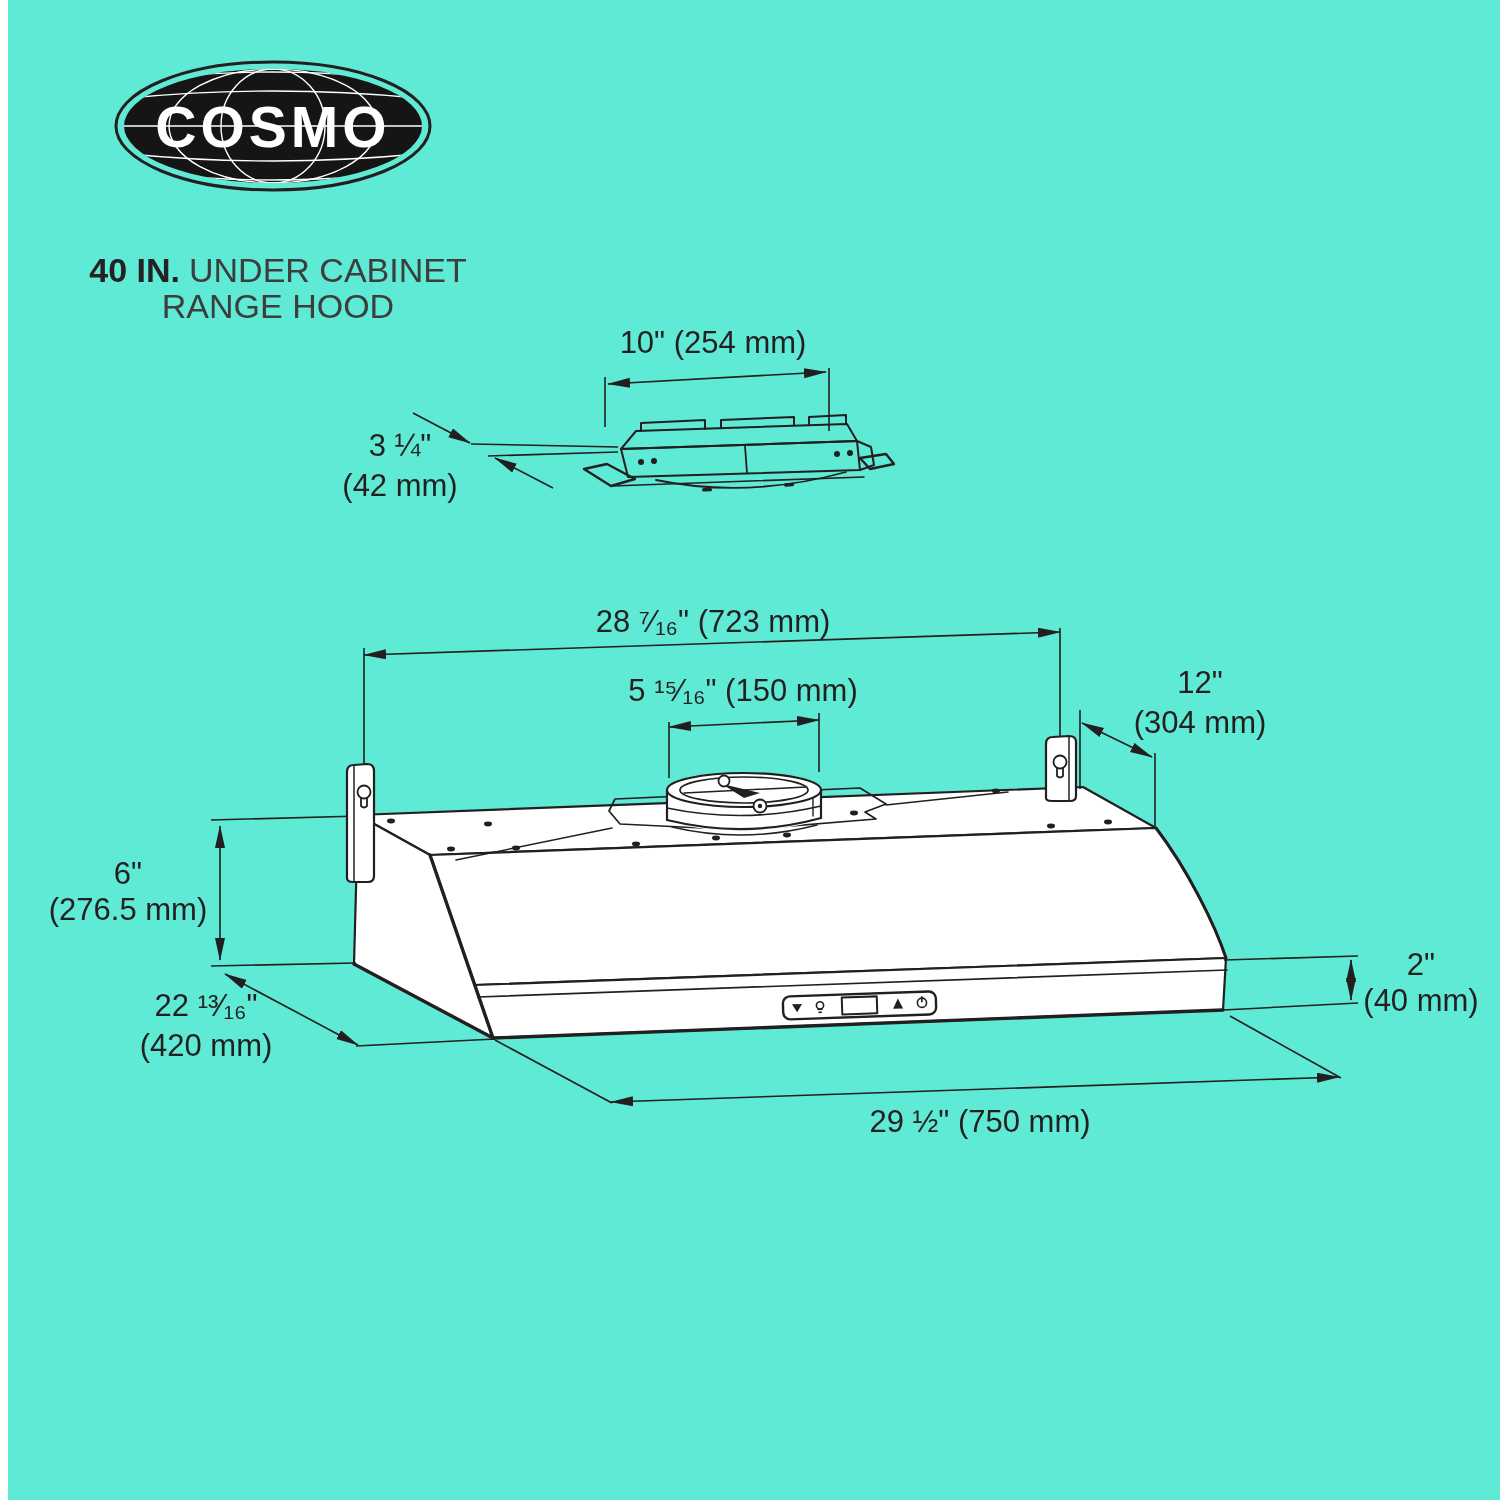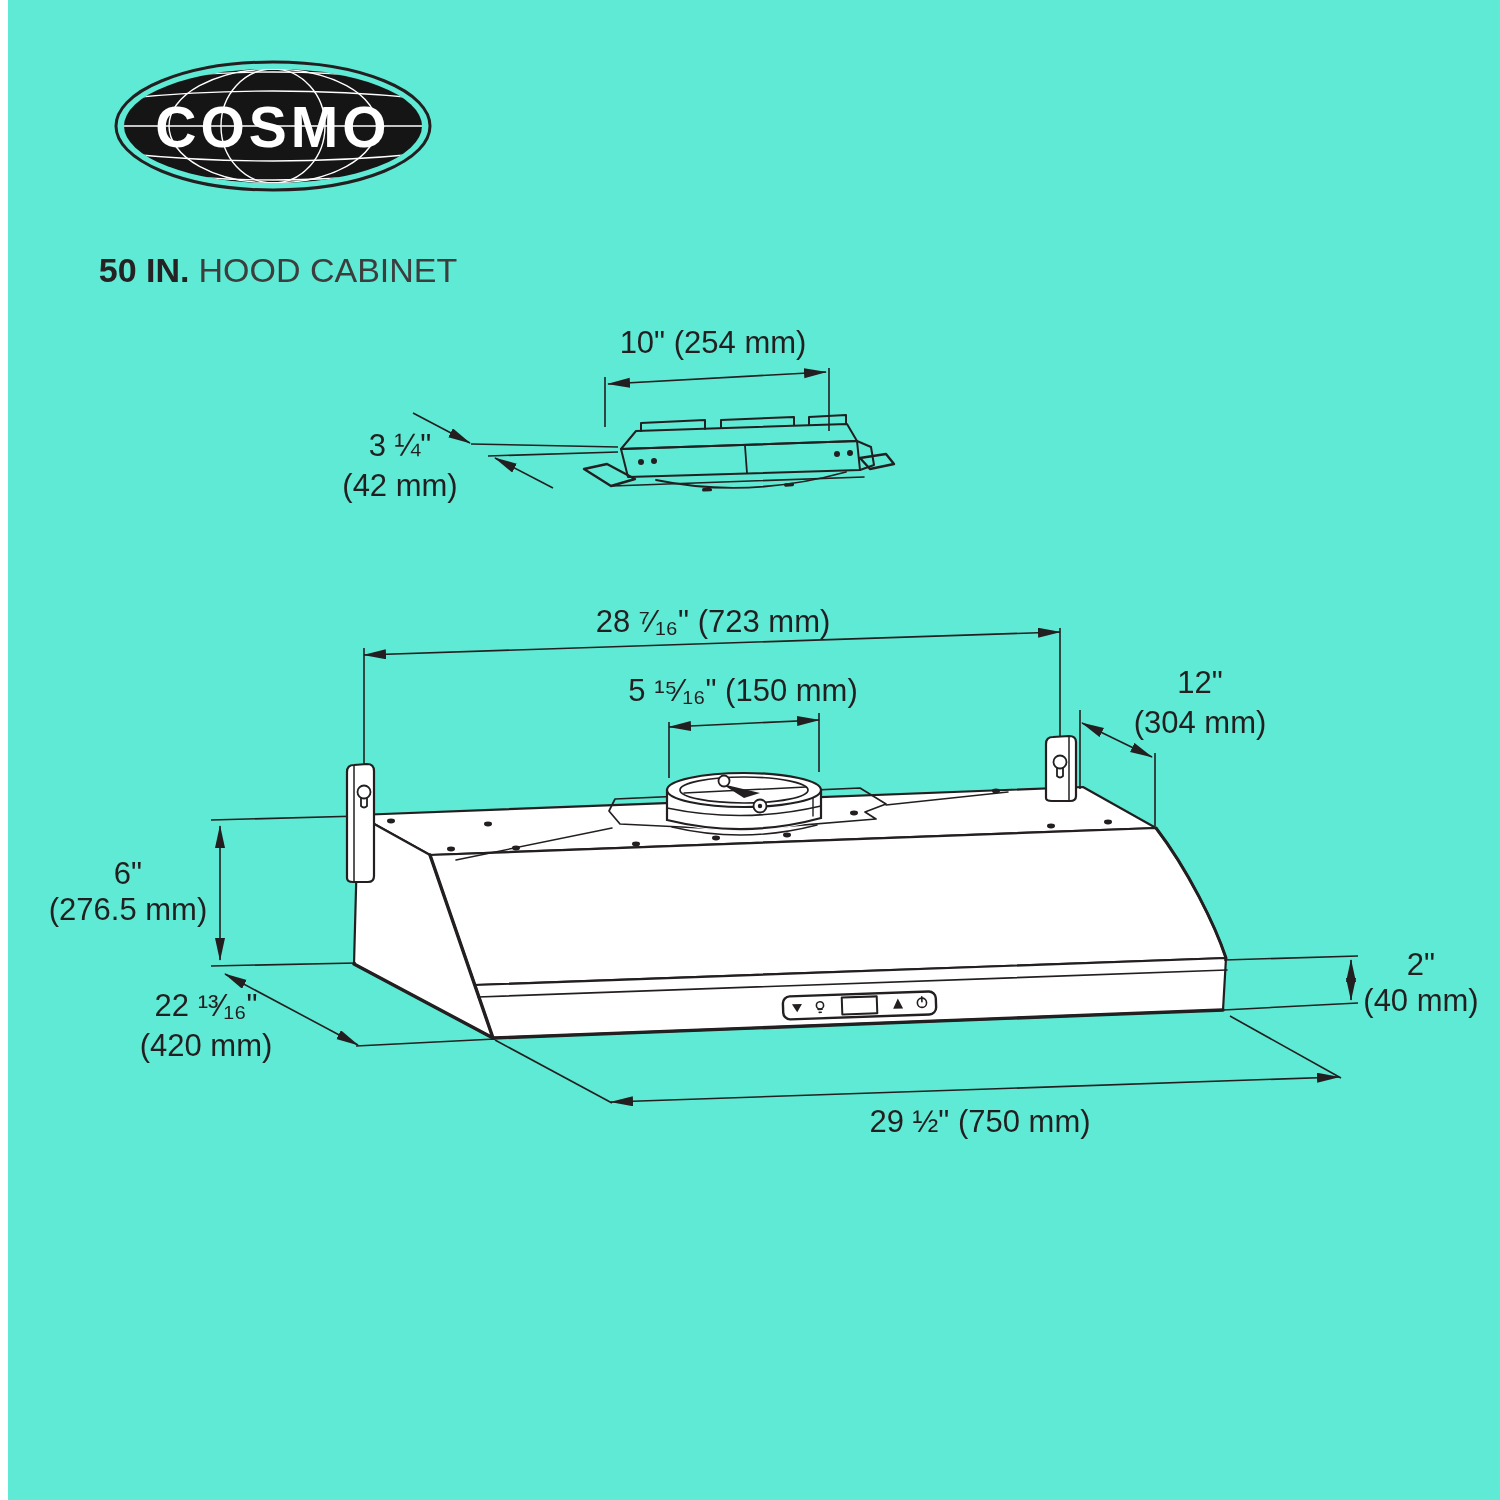--- a/index.html
+++ b/index.html
@@ -199,22 +199,23 @@
         <line x1="1061" y1="737" x2="1061" y2="800" stroke-width="1.5"></line>
         <g fill="none" stroke-width="1.8">
           <circle cx="1052" cy="762" r="6.5"></circle>
           <path d="M1049,767 L1049,776 Q1052,779 1055,776 L1055,767"></path>
         </g>
       </g>
     </g>
   </svg>
 
   <div class="title1" style="left:270px;top:270px;">
-    <span class="b">50 IN.</span><span>HOOD CABINET</span>
-  </div>
+    <span class="b">40 IN.</span><span>UNDER CABINET</span>
+  </div>
+  <div class="title2" style="left:270px;top:306px;">RANGE HOOD</div>
 
   <div class="label" style="left:705px;top:343px;">10" (254 mm)</div>
 
   <div class="label lh40" style="left:392px;top:466px;">
     <div>3 ¼"</div>
     <div>(42 mm)</div>
   </div>
 
   <div class="label" style="left:705px;top:622px;">28 ⁷⁄₁₆" (723 mm)</div>
 

